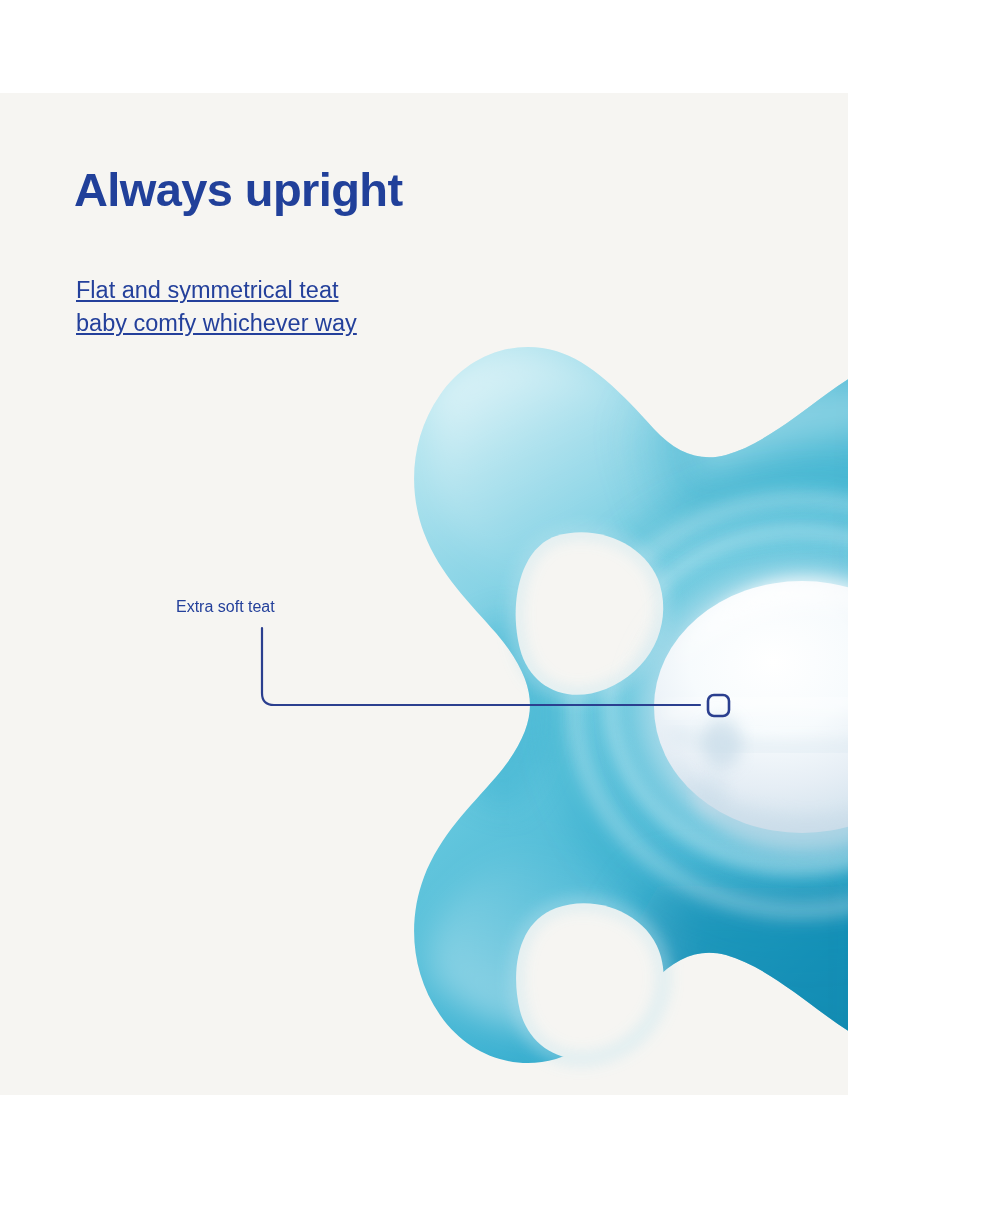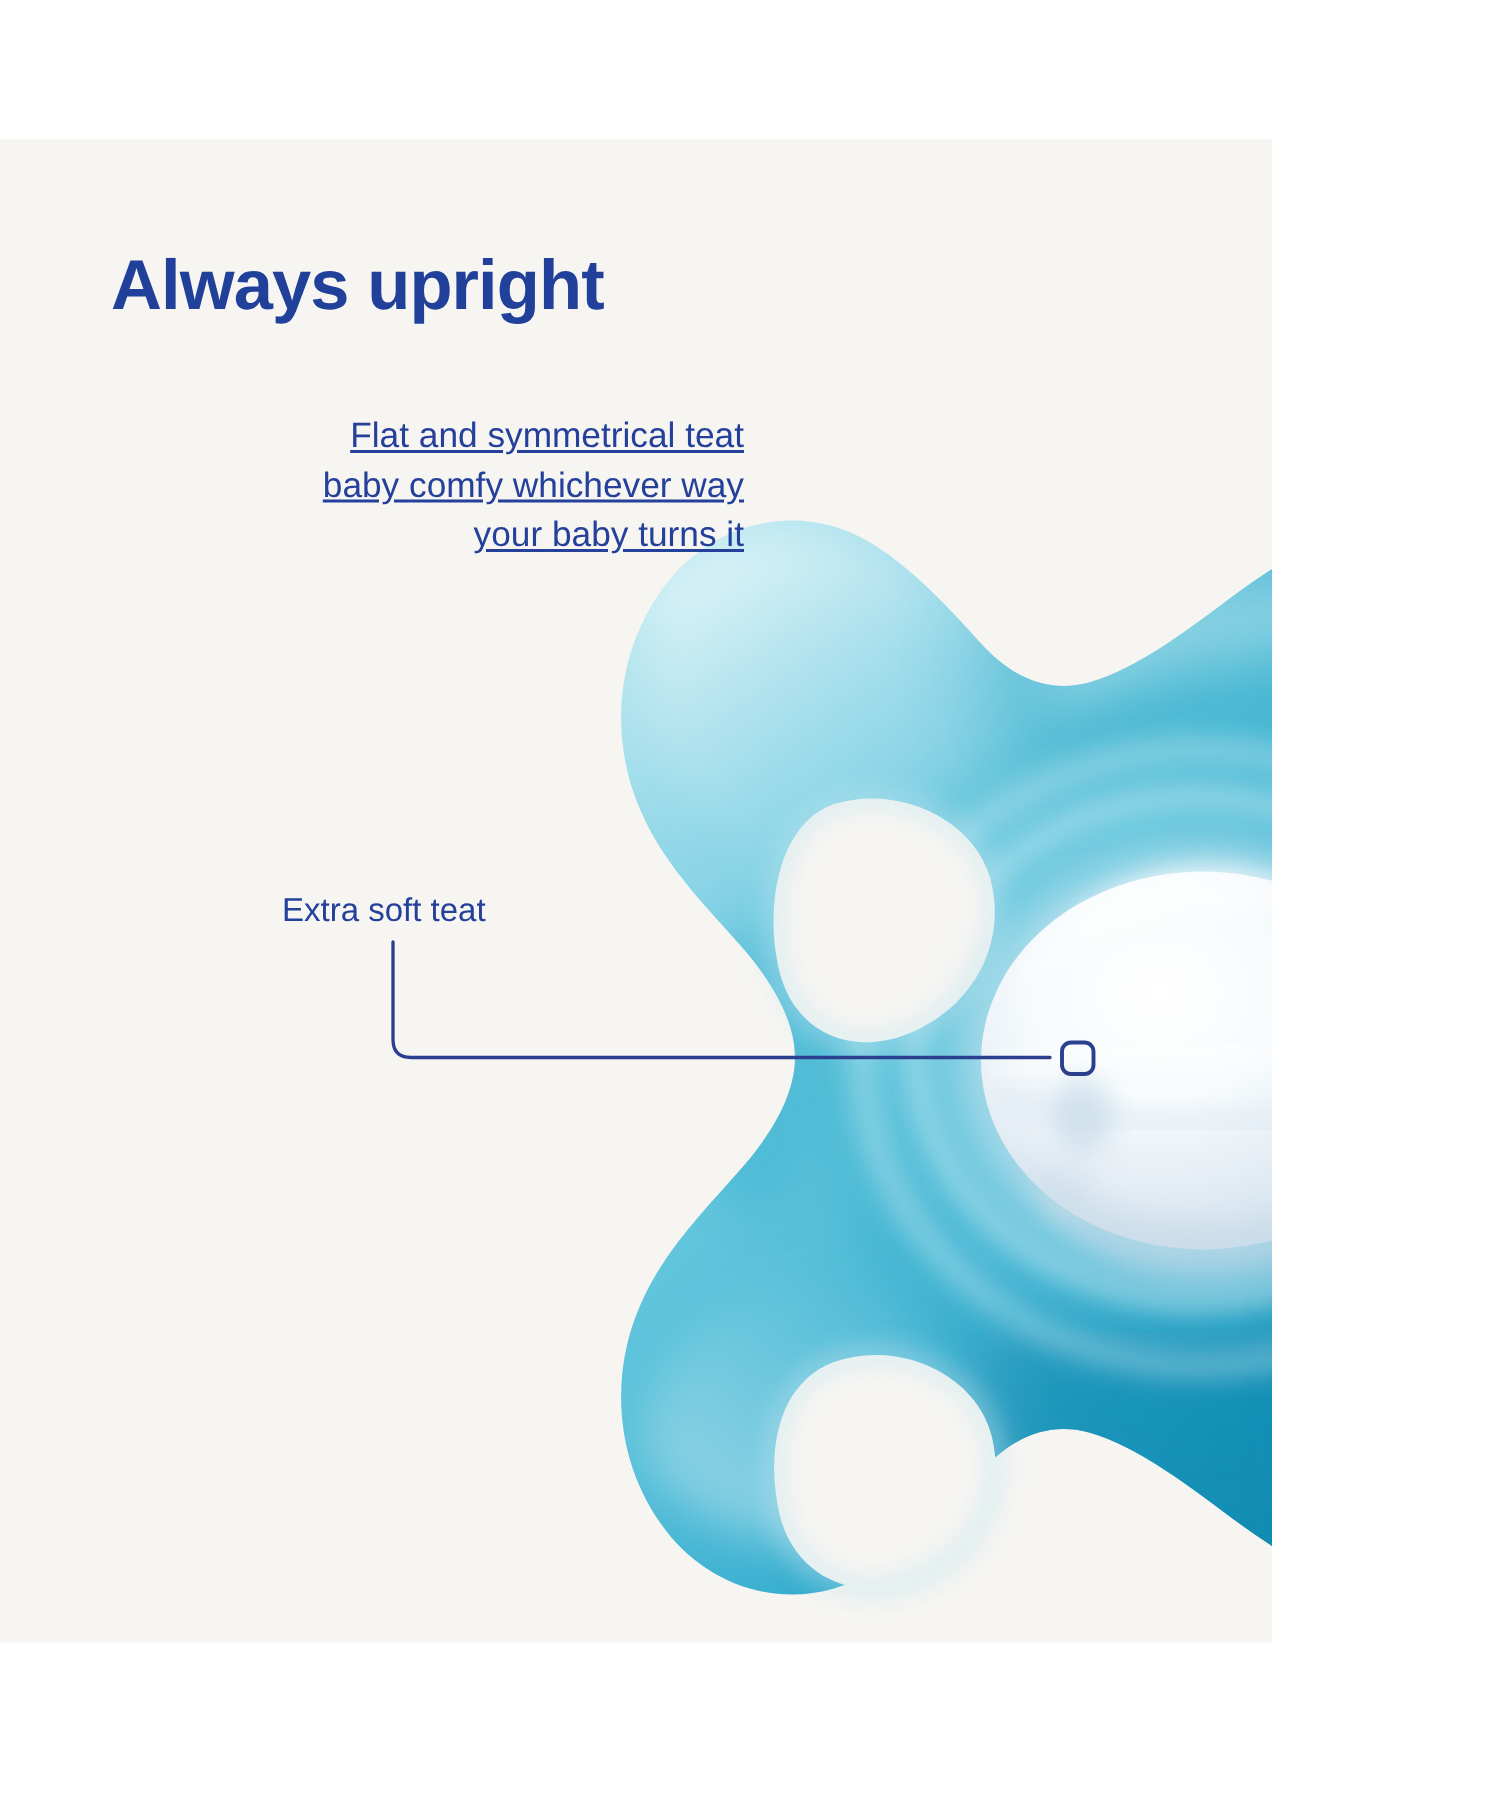--- a/index.html
+++ b/index.html
@@ -11,21 +11,20 @@
   body {
     font-family: "Liberation Sans", sans-serif;
   }
 
   #stage {
     position: relative;
     width: 848px;
     height: 1208px;
     background: var(--frame, #ffffff);
     overflow: hidden;
-    text-align: right;
   }
 
   
   #panel {
     position: absolute;
     left: 0;
     top: 93px;
     width: 1000px;
     height: 1002px;
     background: #f6f5f2;
@@ -53,24 +52,24 @@
     width: 420px;
     font-size: 23.5px;
     line-height: 33px;
     font-weight: 400;
     color: #24409b;
   }
   #body-copy span { display: block; }
 
   #callout-label {
     position: absolute;
-    left: 188px;
+    left: 176px;
     top: 500px;
     margin: 0;
-    font-size: 22px;
+    font-size: 16px;
     line-height: 28px;
     color: #24409b;
     white-space: nowrap;
   }
 
   
   #leader {
     position: absolute;
     left: 0;
     top: 0;
@@ -240,21 +239,20 @@
         <path d="M 672,662 C 716,740 890,744 936,664 C 916,736 860,760 804,760
                  C 748,760 694,734 672,662 Z" fill="#c2d7e5" opacity="0.45" filter="url(#blurSm)"></path>
       </g>
     </svg>
 
     <h1 id="heading" style="color: rgb(33, 64, 154);">Always upright</h1>
 
     <p id="body-copy" style="color: rgb(36, 64, 155); text-decoration: underline;">
       <span>Flat and symmetrical teat</span>
       <span>baby comfy whichever way</span>
-      <span>your baby turns it</span>
     </p>
 
     <p id="callout-label" style="color: rgb(36, 64, 155);">Extra soft teat</p>
 
     <svg id="leader" viewBox="0 0 1000 1002" aria-hidden="true">
       <path d="M 262,535 L 262,600 Q 262,612 274,612 L 700,612" fill="none" stroke="#2b3f8f" stroke-width="2.2" stroke-linecap="round"></path>
       <rect x="708" y="602" width="21" height="21" rx="6" ry="6" fill="none" stroke="#2b3f8f" stroke-width="2.6"></rect>
     </svg>
 
   </div>

